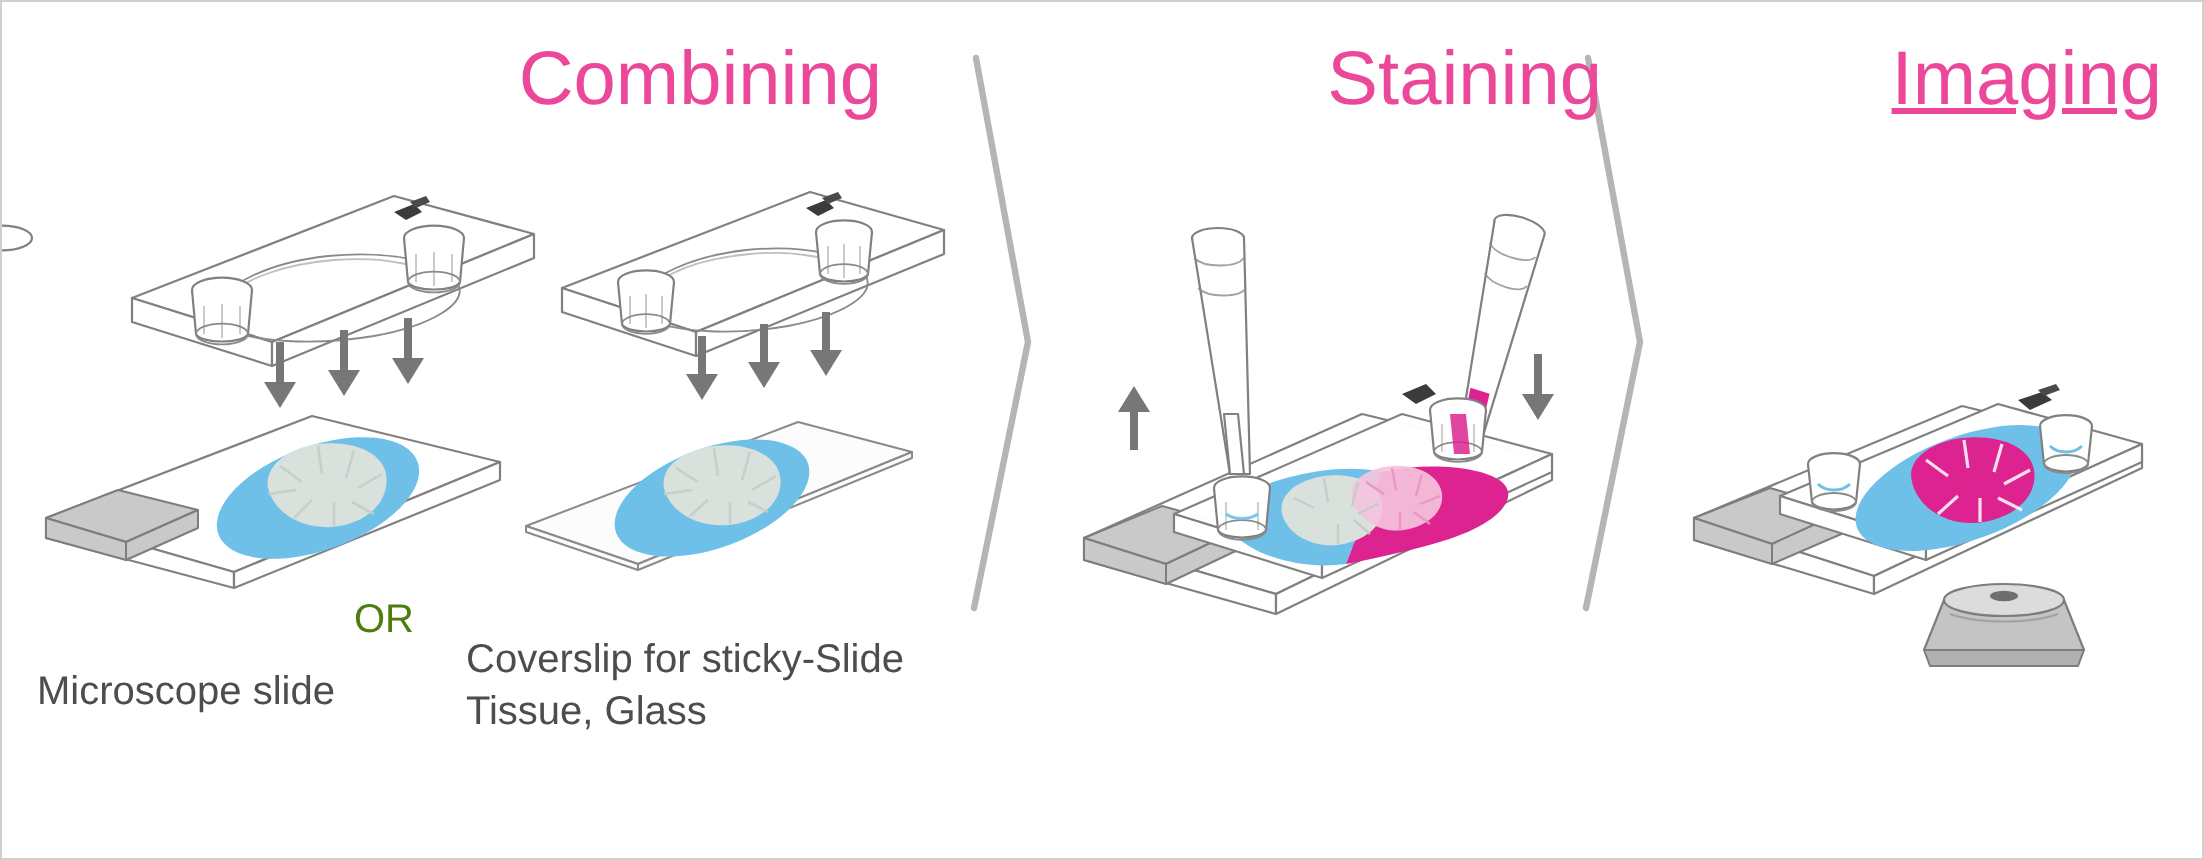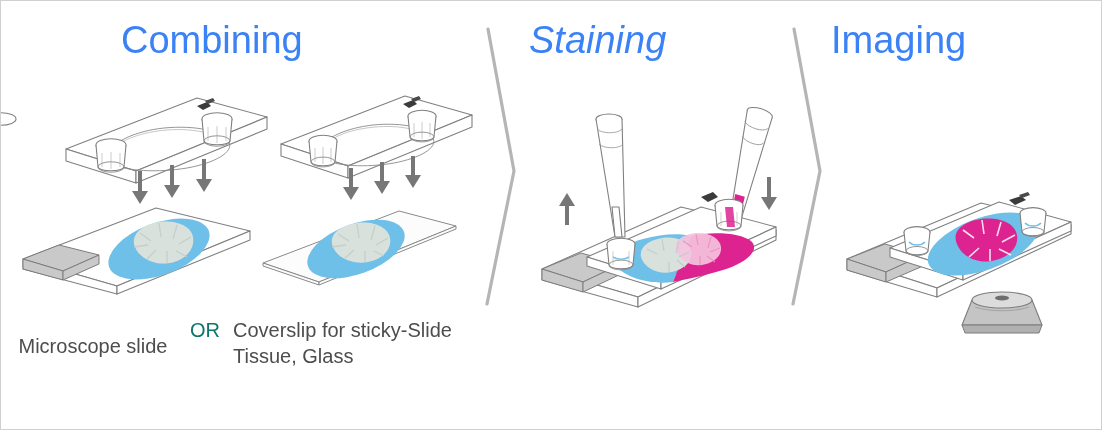--- a/index.html
+++ b/index.html
@@ -16,38 +16,38 @@
     height: 430px;
     background: #ffffff;
     border: 1px solid #d0d0d0;
     box-sizing: border-box;
     overflow: hidden;
   }
   .panel-title {
     position: absolute;
     font-size: 38px;
     font-weight: normal;
-    color: #3b82f6;
+    color: #ec4899;
     letter-spacing: 0px;
     white-space: nowrap;
-    text-align: left;
+    text-align: right;
     top: 18px;
   }
   #title-combining { left: 120px; width: 320px; }
-  #title-staining  { left: 528px; width: 260px; font-style: italic; }
-  #title-imaging   { left: 830px; width: 250px; }
+  #title-staining  { left: 540px; width: 260px; }
+  #title-imaging   { left: 830px; width: 250px; text-decoration: underline; }
 
   .caption {
     position: absolute;
     font-size: 20px;
     color: #4d4d4d;
     line-height: 1.32;
   }
   #caption-slide      { left: 8px;   top: 332px; width: 168px; text-align: center;}
-  #caption-or         { left: 176px; top: 316px; width: 56px; color: #0f766e; text-align:center;}
+  #caption-or         { left: 176px; top: 296px; width: 56px; color: #4d7c0f; text-align:left;}
   #caption-coverslip  { left: 232px; top: 316px; width: 254px; }
   #caption-staining   { left: 508px; top: 316px; width: 290px; }
 
   svg.art {
     position: absolute;
     left: 0;
     top: 0;
   }
 </style>
 </head>

